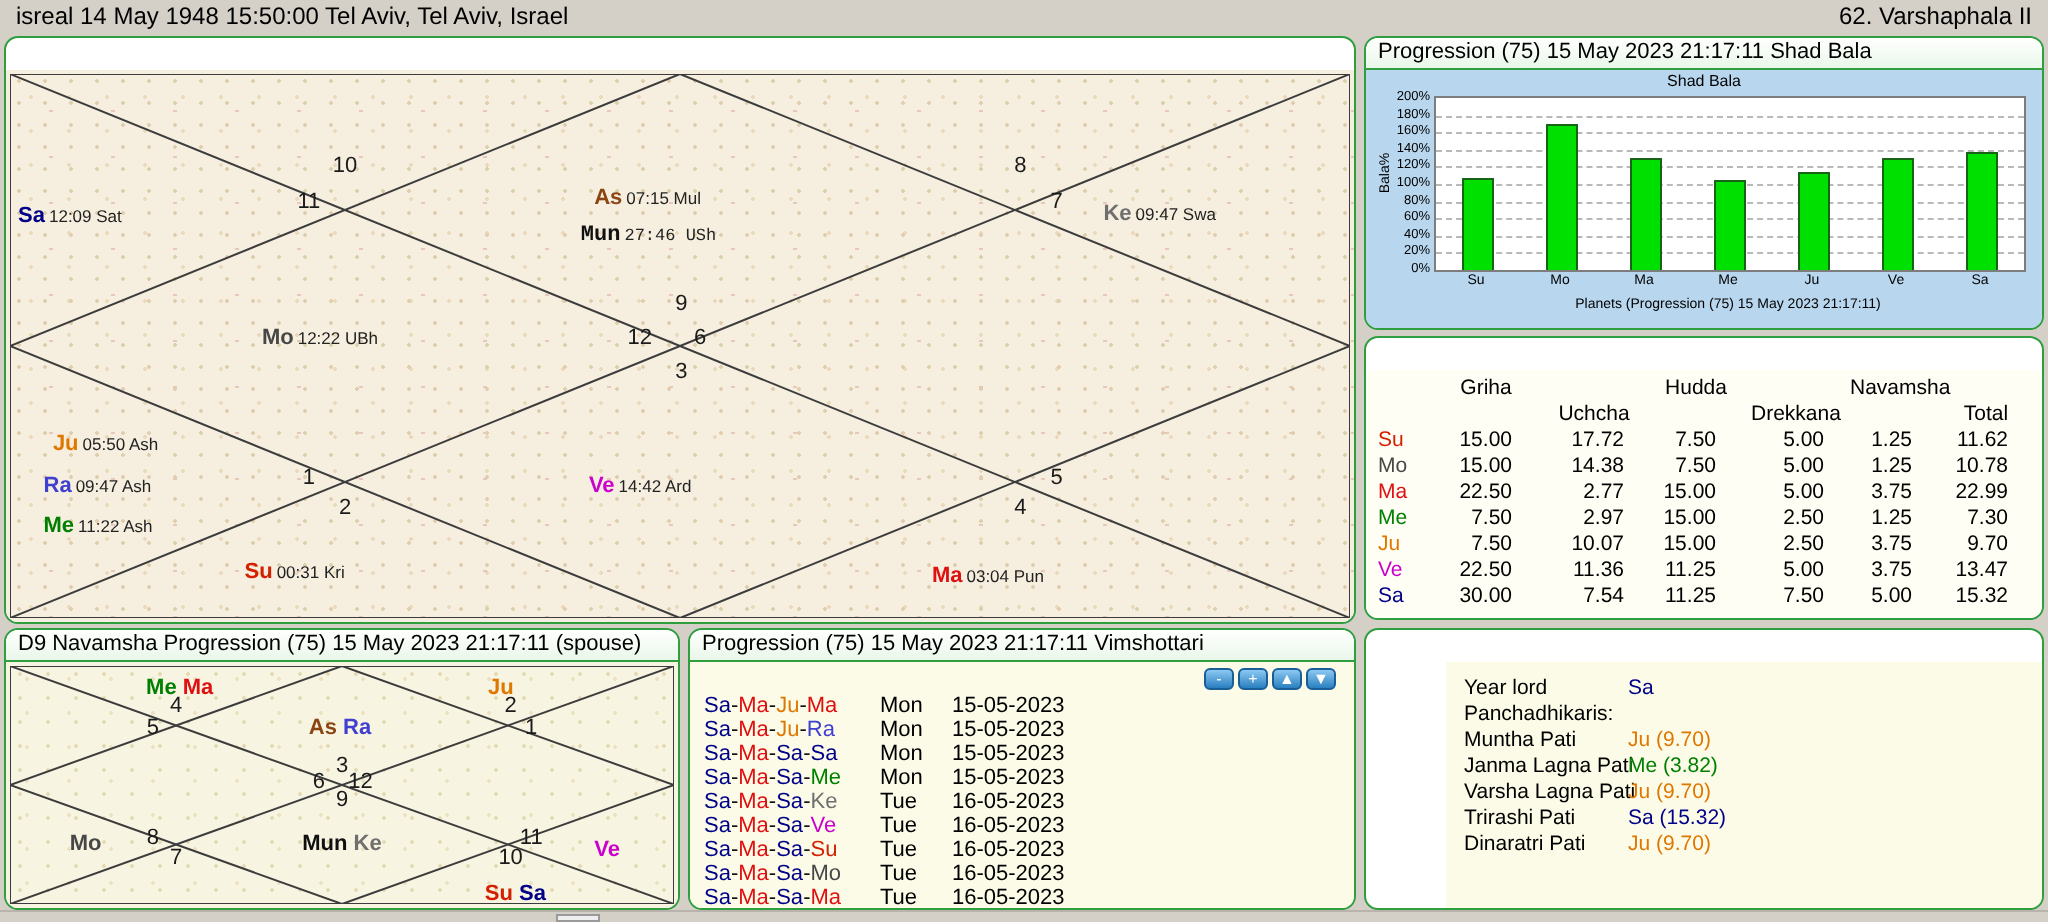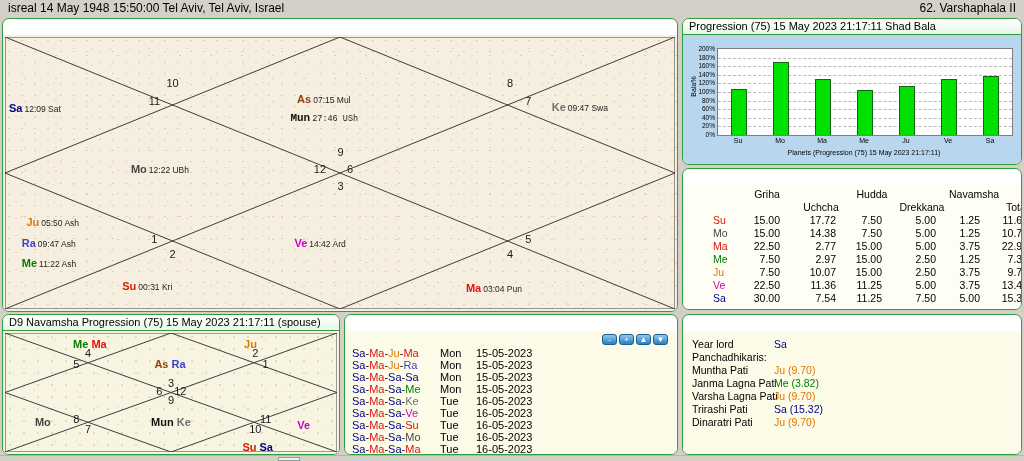--- a/index.html
+++ b/index.html
@@ -61,38 +61,38 @@
   .sb-wrap{background:#b8d6ee;}
   .sb-title{position:absolute;top:1px;left:0;right:0;text-align:center;font-size:8px;}
   .sb-ylabel{position:absolute;left:-10px;top:48px;width:40px;text-align:center;font-size:7px;transform:rotate(-90deg);}
   .sb-plot{position:absolute;left:34px;top:13px;width:294px;height:86px;background:#ffffff;border:1px solid #7d7d7d;}
   .sb-grid{position:absolute;left:0;right:0;height:0;border-top:1px dashed #b9b9b9;}
   .sb-bar{position:absolute;bottom:0;width:16px;background:#00e000;border:1px solid #176417;border-bottom:none;box-sizing:border-box;}
   .sb-tick{position:absolute;right:306px;font-size:6.5px;line-height:7px;}
   .sb-xlab{position:absolute;top:102px;width:42px;text-align:center;font-size:7px;}
   .sb-xlabel{position:absolute;top:114px;left:34px;width:294px;text-align:center;font-size:7px;white-space:nowrap;}
   
-  .st-body{background:#fffef4;padding-left:24px;}
+  .st-body{background:#fffef4;}
   .st-grid{display:grid;grid-template-columns:28px 52px 56px 46px 54px 44px 48px;padding:3px 0 0 6px;}
   .st-cell{font-size:10.5px;height:13px;line-height:13px;white-space:nowrap;}
   .st-head{text-align:center;}
   .st-num{text-align:right;padding-right:13px;}
   
   .vim-body{background:#fbfbe8;}
   .vim-btns{position:absolute;top:3px;right:9px;display:flex;gap:2px;}
   .vim-btn{
     width:15px;height:11px;padding:0;font-size:8px;line-height:9px;text-align:center;
     color:#fff;background:linear-gradient(#8cc9f2,#2a7fc0);
     border:1px solid #195e97;border-radius:3px;font-family:"Liberation Sans",sans-serif;
   }
   .vim-rows{position:absolute;left:7px;top:16px;right:4px;}
   .vim-row{display:grid;grid-template-columns:88px 36px 80px;height:12px;line-height:12px;font-size:11px;white-space:nowrap;}
   .vim-sep{color:#111;}
   
-  .yl-body{background:#fbfbe8;}
+  .yl-body{background:#fbfbe8;margin-left:40px;}
   .yl-rows{padding:7px 0 0 9px;}
   .yl-row{display:grid;grid-template-columns:82px auto;height:13px;line-height:13px;font-size:10.5px;white-space:nowrap;}
   
   .bottom-strip{position:absolute;left:0;top:455px;width:1024px;height:6px;background:#d4d0c8;border-top:1px solid #b8b4ac;}
   .strip-thumb{position:absolute;left:278px;top:1px;width:22px;height:4px;background:#efefef;border:1px solid #9a9a9a;box-sizing:border-box;}
 </style>
 </head>
 <body>
 
 <div class="appbar">
@@ -135,20 +135,21 @@
         <div class="planet" style="left: 17.5%; top: 89.4%;"><b style="color: rgb(212, 32, 0);">Su</b><span class="deg">00:31 Kri</span></div>
         <div class="planet" style="left: 43.2%; top: 73.4%;"><b style="color: rgb(204, 0, 204);">Ve</b><span class="deg">14:42 Ard</span></div>
         <div class="planet" style="left: 68.8%; top: 90.1%;"><b style="color: rgb(224, 16, 16);">Ma</b><span class="deg">03:04 Pun</span></div>
       </div>
   </div>
 </div>
 
 <div class="panel" id="shadbala-panel">
   <div class="panel-title">Progression (75) 15 May 2023  21:17:11 Shad Bala</div>
   <div class="panel-body sb-wrap" id="sb-body">
+    <div class="sb-title">Shad Bala</div>
     <div class="sb-ylabel">Bala%</div>
     <div class="sb-plot" id="sb-plot">
         <div class="sb-grid" style="top: 77.4px;"></div>
         <div class="sb-grid" style="top: 68.8px;"></div>
         <div class="sb-grid" style="top: 60.2px;"></div>
         <div class="sb-grid" style="top: 51.6px;"></div>
         <div class="sb-grid" style="top: 43px;"></div>
         <div class="sb-grid" style="top: 34.4px;"></div>
         <div class="sb-grid" style="top: 25.8px;"></div>
         <div class="sb-grid" style="top: 17.2px;"></div>
@@ -283,20 +284,21 @@
         <div class="planet" style="left: 45%; top: 21%;"><b style="color: rgb(139, 69, 19);">As</b><b style="color: rgb(64, 64, 208);"> Ra</b></div>
         <div class="planet" style="left: 9%; top: 70%;"><b style="color: rgb(71, 71, 71);">Mo</b></div>
         <div class="planet" style="left: 44%; top: 70%;"><b style="color: rgb(17, 17, 17);">Mun</b><b style="color: rgb(111, 111, 111);"> Ke</b></div>
         <div class="planet" style="left: 88%; top: 72%;"><b style="color: rgb(204, 0, 204);">Ve</b></div>
         <div class="planet" style="left: 71.5%; top: 91%;"><b style="color: rgb(212, 32, 0);">Su</b><b style="color: rgb(0, 0, 136);"> Sa</b></div>
       </div>
   </div>
 </div>
 
 <div class="panel" id="vim-panel">
+  <div class="panel-title">Progression (75) 15 May 2023  21:17:11 Vimshottari</div>
   <div class="panel-body vim-body">
     <div class="vim-btns" id="vim-btns">
         <button class="vim-btn">-</button>
         <button class="vim-btn">+</button>
         <button class="vim-btn">▲</button>
         <button class="vim-btn">▼</button>
       </div>
     <div class="vim-rows" id="vim-rows">
         <div class="vim-row">
           <div class="vim-dasha"><span style="color: rgb(0, 0, 136);">Sa</span><span class="vim-sep">-</span><span style="color: rgb(224, 16, 16);">Ma</span><span class="vim-sep">-</span><span style="color: rgb(224, 120, 0);">Ju</span><span class="vim-sep">-</span><span style="color: rgb(224, 16, 16);">Ma</span></div>

